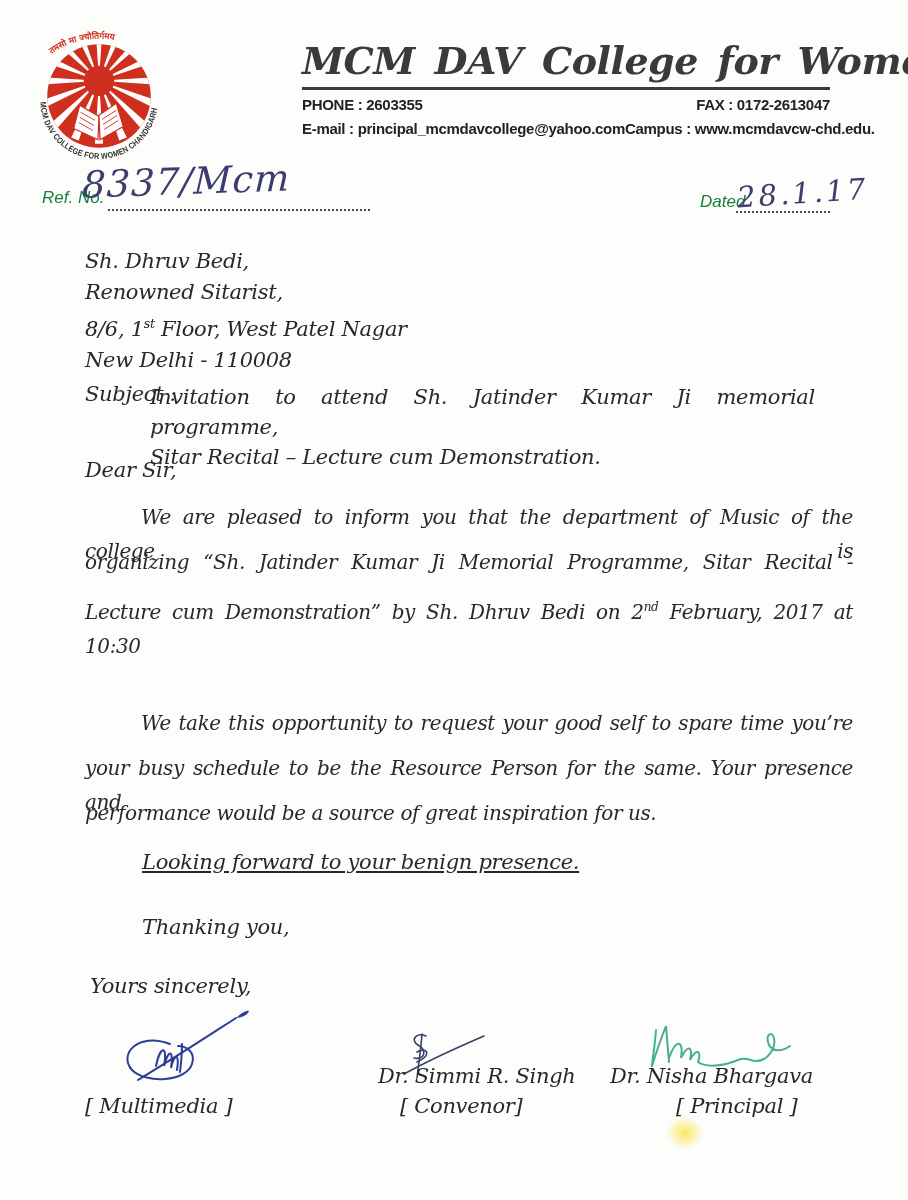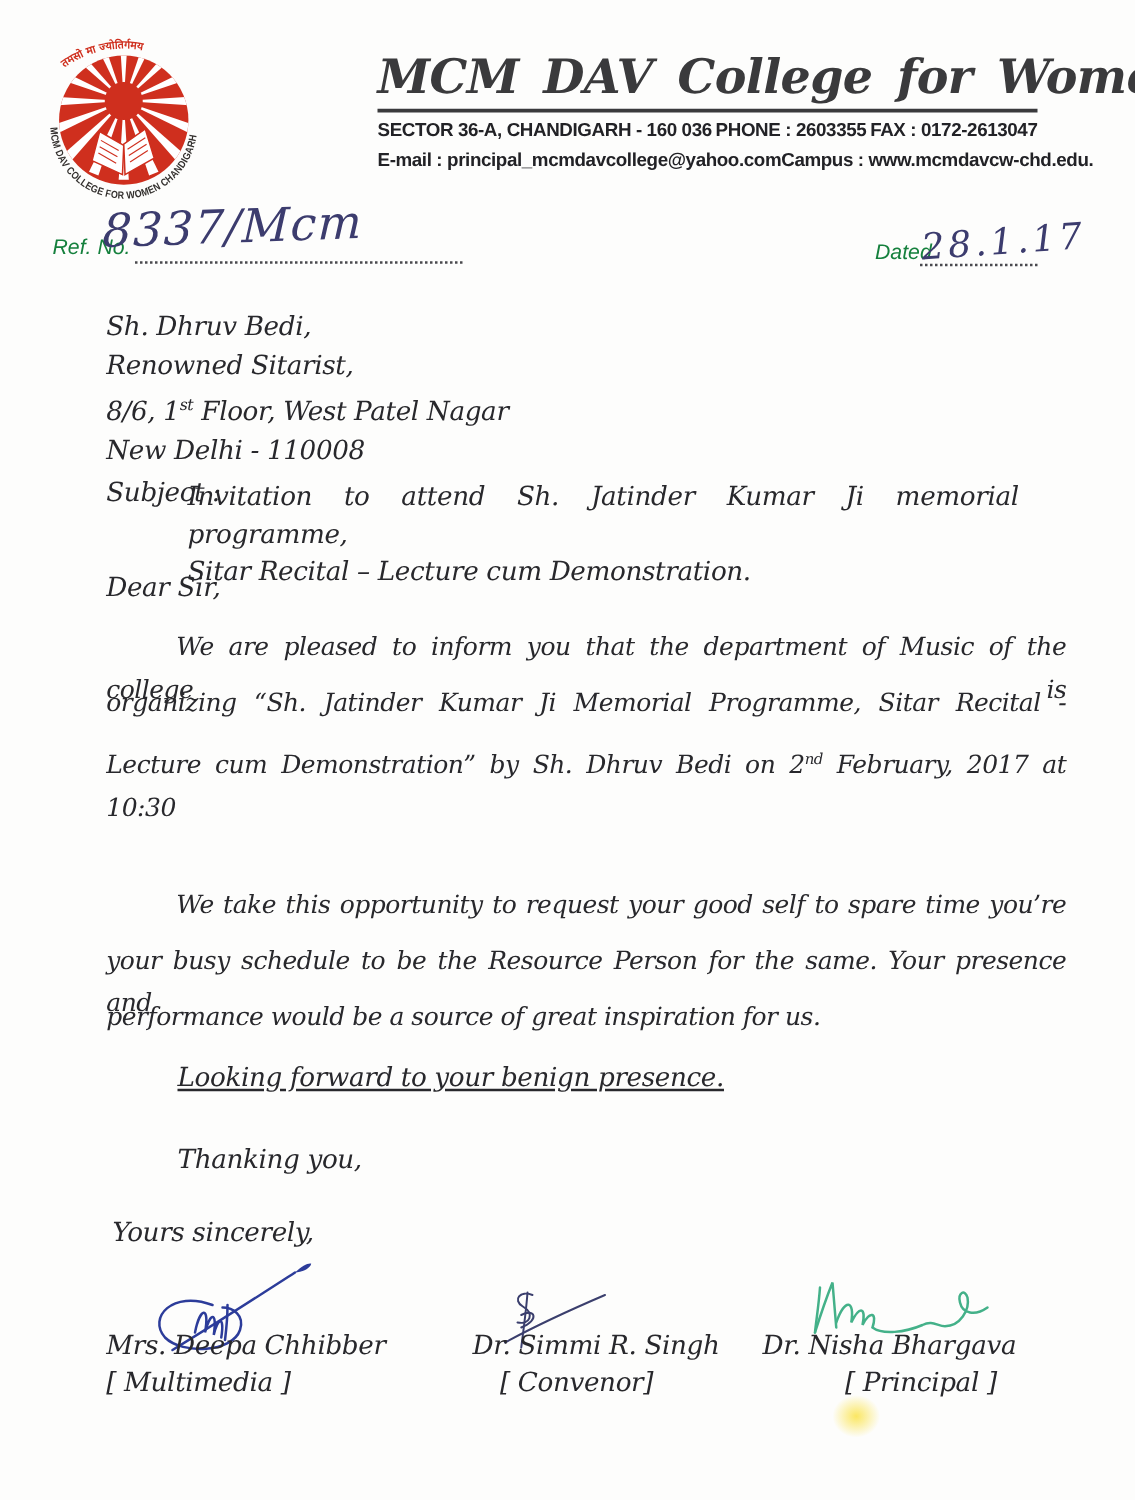--- a/index.html
+++ b/index.html
@@ -116,21 +116,20 @@
     </text>
     <text class="ring-en">
       <textPath href="#arcBot" startOffset="2" textLength="172" lengthAdjust="spacingAndGlyphs">MCM DAV COLLEGE FOR WOMEN CHANDIGARH</textPath>
     </text>
   </svg>
 
   <div class="head">
     <div class="title">MCM DAV College for Women</div>
     <div class="rule"></div>
     <div class="contact">
-      <span>SECTOR 36-A, CHANDIGARH - 160 036</span>
       <span>PHONE : 2603355</span>
       <span>FAX : 0172-2613047</span>
     </div>
     <div class="contact">
       <span>E-mail : principal_mcmdavcollege@yahoo.com</span>
       <span>Campus : www.mcmdavcw-chd.edu.</span>
     </div>
   </div>
 
   <span class="reflabel" style="left:42px;top:188px;">Ref. No.</span>
@@ -192,21 +191,20 @@
   </svg>
 
   <svg class="sig sig3" viewBox="0 0 160 56">
     <g fill="none" stroke-width="2" stroke-linecap="round" stroke="#44b189">
       <path d="M 16,12 C 15,26 13,38 12,48"></path>
       <path d="M 12,48 C 17,32 22,18 26,8 C 27,20 28,32 29,44"></path>
       <path d="M 29,40 C 36,20 44,22 41,40 C 48,26 53,28 50,42 C 56,30 62,32 58,44 C 66,50 84,48 98,42 C 106,38 110,43 116,43 C 128,43 136,30 134,20 C 132,13 126,16 128,24 C 130,33 140,35 150,28"></path>
     </g>
   </svg>
 
-  <div class="signame n1">Mrs. Deepa Chhibber</div>
   <div class="signame t1">[ Multimedia ]</div>
   <div class="signame n2">Dr. Simmi R. Singh</div>
   <div class="signame t2">[ Convenor]</div>
   <div class="signame n3">Dr. Nisha Bhargava</div>
   <div class="signame t3">[ Principal ]</div>
 
   <div class="yellow-dot"></div>
 
 </div>
 

